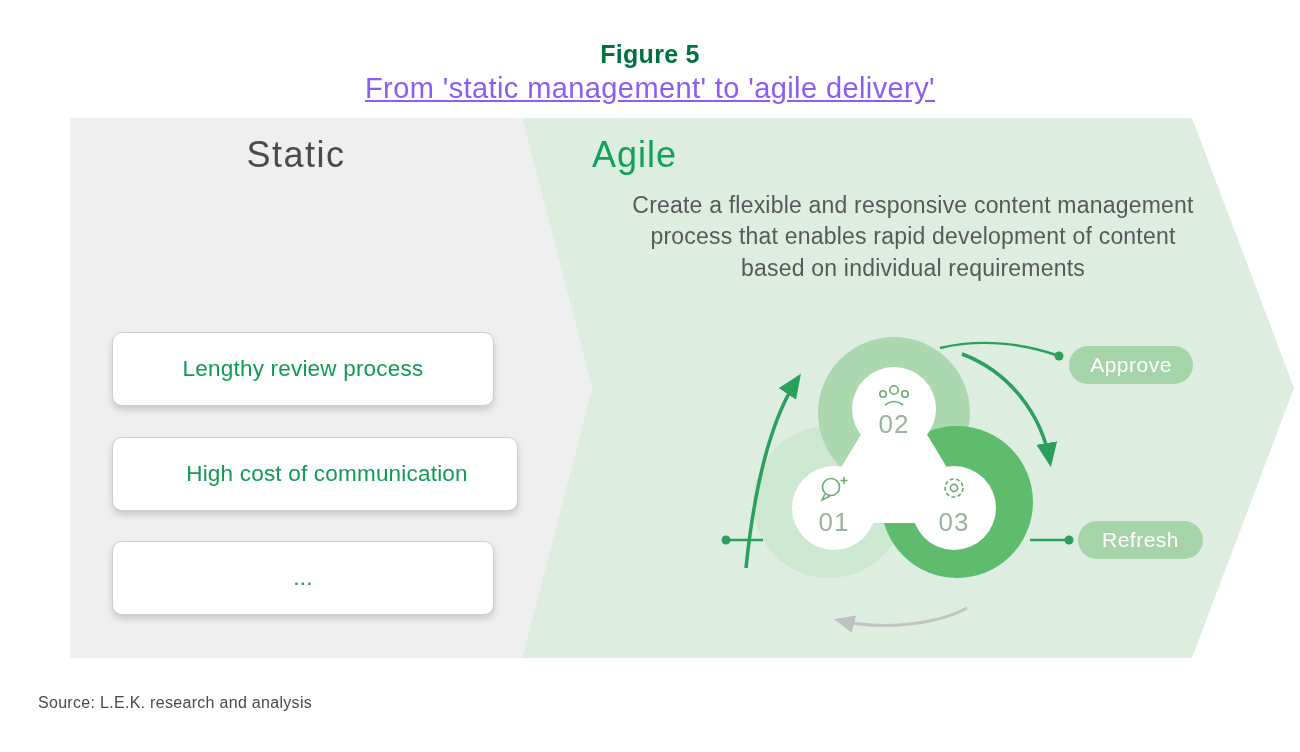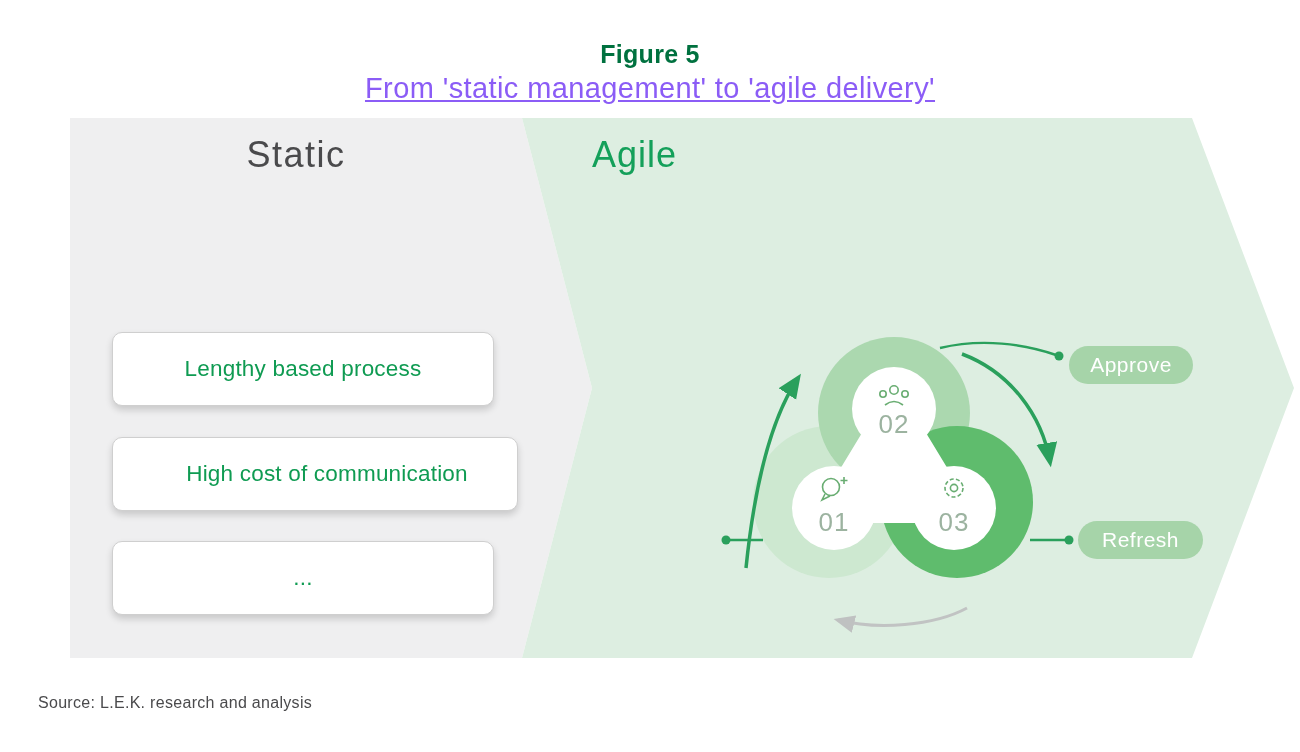--- a/index.html
+++ b/index.html
@@ -56,30 +56,31 @@
 <div class="abs figure-label">Figure 5</div>
 <div class="abs figure-title">From 'static management' to 'agile delivery'</div>
 
 <div class="abs panel">
   <div class="abs gray-shape"></div>
   <div class="abs green-shape"></div>
 
   <div class="abs static-heading">Static</div>
 
   <div class="abs static-box box-2">
-    <span class="box-label">Lengthy based process</span>
+    <span class="box-label">Lengthy review process</span>
   </div>
   <div class="abs static-box box-3">
     <span class="box-label">High cost of communication</span>
   </div>
   <div class="abs static-box box-4">
     <span class="box-label">...</span>
   </div>
 
   <div class="abs agile-heading">Agile</div>
+  <div class="abs agile-desc">Create a flexible and responsive content management process that enables rapid development of content based on individual requirements</div>
 
   <svg class="abs cycle-svg" viewBox="0 0 760 330">
     <defs>
       <marker id="ah-g" markerWidth="9" markerHeight="8" refX="5.5" refY="3" orient="auto" markerUnits="strokeWidth">
         <path d="M0,0 L7,3 L0,6 Z" fill="#2aa05c"></path>
       </marker>
       <marker id="ah-gray" markerWidth="9" markerHeight="8" refX="5.5" refY="3" orient="auto" markerUnits="strokeWidth">
         <path d="M0,0 L7,3 L0,6 Z" fill="#bfc1c1"></path>
       </marker>
     </defs>

